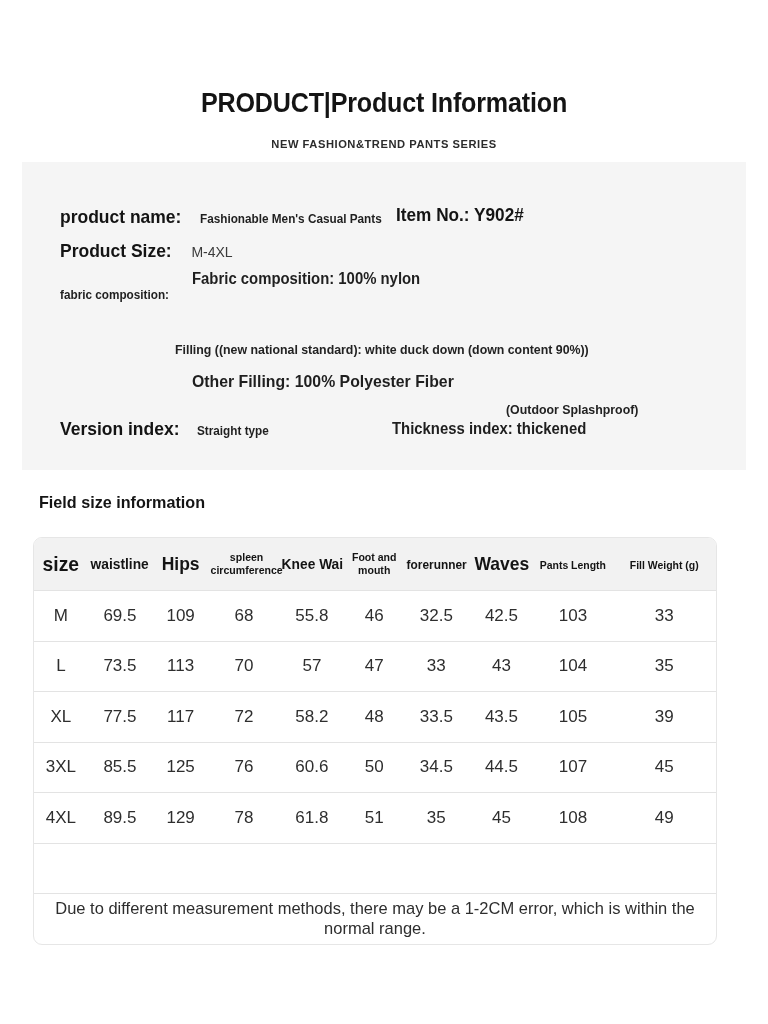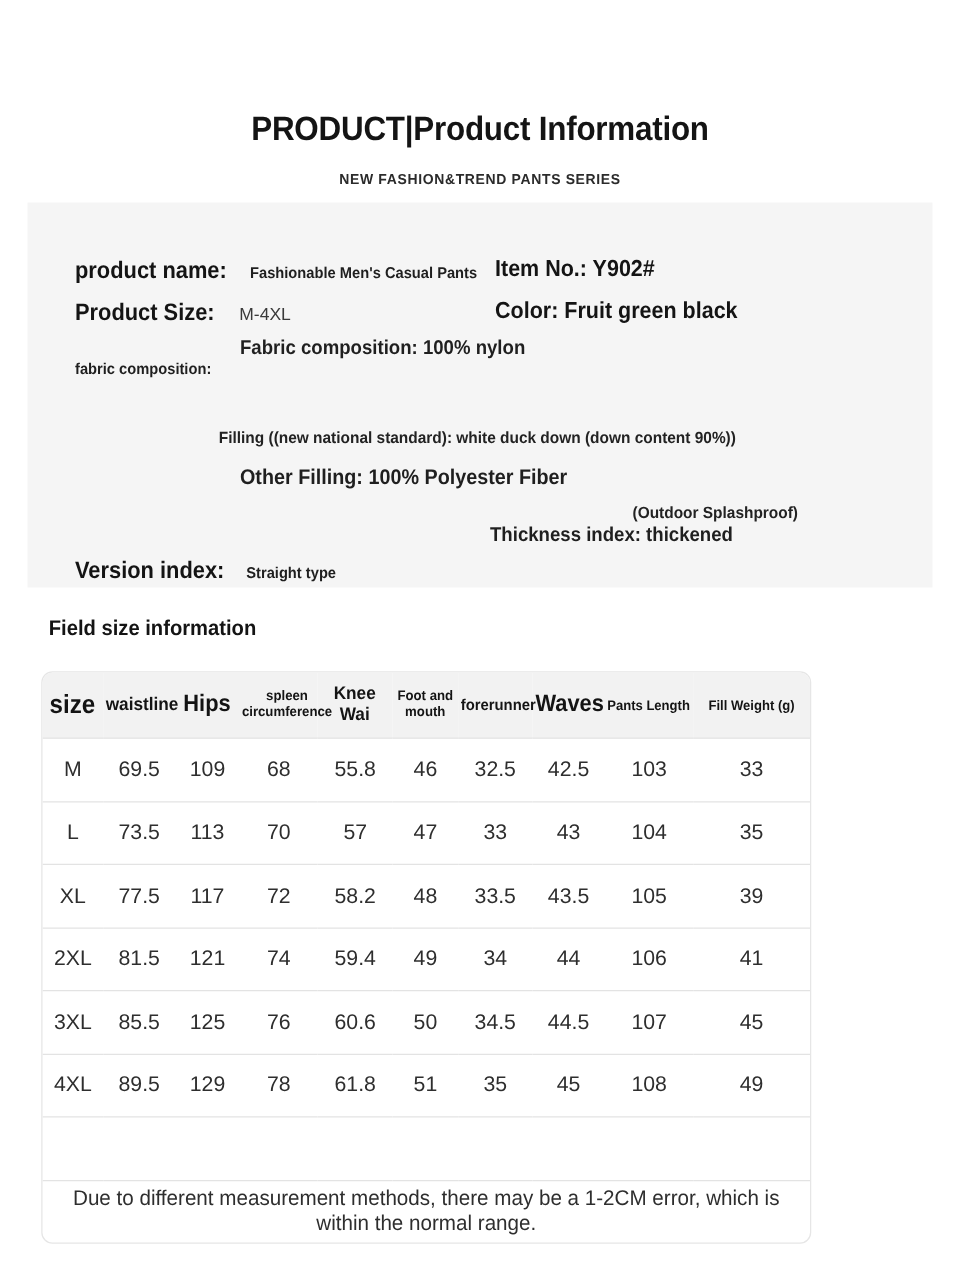--- a/index.html
+++ b/index.html
@@ -111,41 +111,41 @@
   .r-name .lbl-lg { margin-right: 8px; }
   .r-size      { left: 38px;  top: 78px; }
   .r-itemno    { left: 374px; top: 42px; }
   .r-color     { left: 374px; top: 75px; }
   .r-fabriclbl { left: 38px;  top: 126px; }
   .r-fab1      { left: 170px; top: 108px; }
   .r-fab2      { left: 170px; top: 143px; }
   .r-fill      { left: 153px; top: 180px; }
   .r-otherfill { left: 170px; top: 210px; }
   .r-splash    { left: 484px; top: 216px; margin-top: 24px; }
-  .r-version   { left: 38px;  top: 256px; margin-top: 28px; }
+  .r-version   { left: 38px;  top: 256px; }
   .r-thick     { left: 370px; top: 258px; }
 
   
   .field-heading {
     position: absolute;
     left: 39px;
     top: 493px;
     font-size: 17px;
     font-weight: bold;
     color: #141414;
     transform: scaleX(0.95);
     transform-origin: left center;
   }
 
   
   .size-table-wrap {
     position: absolute;
     left: 33px;
     top: 537px;
-    width: 616px;
+    width: 684px;
     border: 1px solid #e6e6e6;
     border-radius: 9px;
     overflow: hidden;
     background: #ffffff;
     box-sizing: border-box;
   }
   table.size-table {
     width: 100%;
     border-collapse: collapse;
     table-layout: fixed;
@@ -217,23 +217,20 @@
 
   <div class="spec-row r-itemno">
     <span class="val-lg">Item No.: Y902#</span>
   </div>
 
   <div class="spec-row r-size">
     <span class="lbl-lg">Product Size:</span>
     <span class="val-md" style="margin-left:10px;">M-4XL</span>
   </div>
 
-  <div class="spec-row r-color">
-    <span class="val-lg">Color: Fruit green black</span>
-  </div>
 
   <div class="spec-row r-fabriclbl">
     <span class="lbl-sm">fabric composition:</span>
   </div>
 
   <div class="spec-row r-fab1">
     <span class="val-lg-thin">Fabric composition: 100% nylon</span>
   </div>
 
 
@@ -331,32 +328,20 @@
         <td>117</td>
         <td>72</td>
         <td>58.2</td>
         <td>48</td>
         <td>33.5</td>
         <td>43.5</td>
         <td>105</td>
         <td>39</td>
       </tr>
       <tr>
-        <td>2XL</td>
-        <td>81.5</td>
-        <td>121</td>
-        <td>74</td>
-        <td>59.4</td>
-        <td>49</td>
-        <td>34</td>
-        <td>44</td>
-        <td>106</td>
-        <td>41</td>
-      </tr>
-      <tr>
         <td>3XL</td>
         <td>85.5</td>
         <td>125</td>
         <td>76</td>
         <td>60.6</td>
         <td>50</td>
         <td>34.5</td>
         <td>44.5</td>
         <td>107</td>
         <td>45</td>

